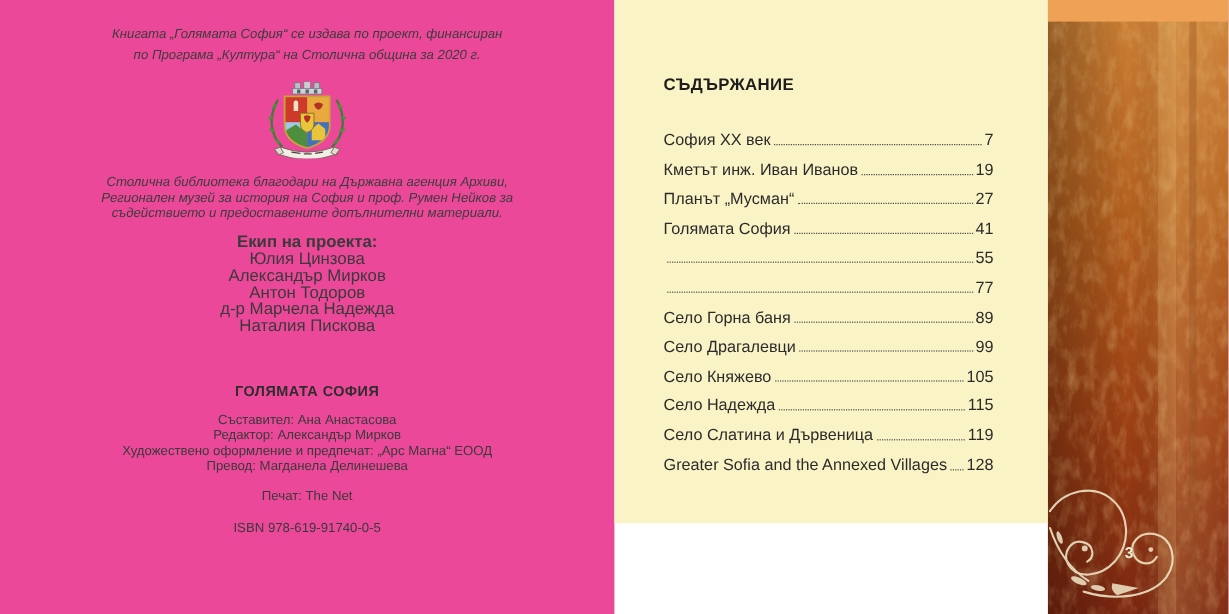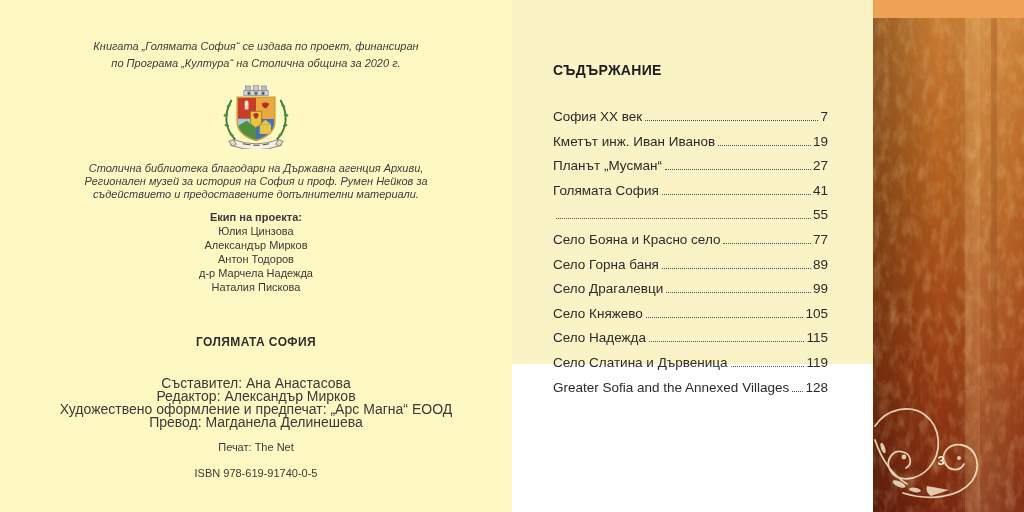--- a/index.html
+++ b/index.html
@@ -7,39 +7,39 @@
   body {
     font-family: "Liberation Sans", sans-serif;
     background: #ffffff;
     position: relative;
     color: #3a3a3a;
   }
 
   
   .left-page {
     position: absolute; left: 0; top: 0; width: 512px; height: 512px;
-    background: #fef9c3; text-align: center;
-    padding-top: 38px;
+    background: #ec4899; text-align: center;
+    padding-top: 21px;
   }
   .note { font-style: italic; font-size: 11px; line-height: 17px; color: #3c3c3c; }
   .emblem-wrap { margin-top: 13px; }
   .thanks { margin-top: 9px; font-style: italic; font-size: 11px; line-height: 13px; color: #3c3c3c; }
   .thanks div { line-height: 13px; }
-  .team { margin-top: 9px; font-size: 11px; }
+  .team { margin-top: 9px; font-size: 14px; }
   .team-heading { font-weight: bold; line-height: 14px; }
   .team div { line-height: 14px; }
   .book-title { margin-top: 41px; font-weight: bold; font-size: 12px; letter-spacing: 0.4px; color: #2d2d2d; }
-  .credits { margin-top: 28px; font-size: 14px; }
+  .credits { margin-top: 11px; font-size: 11px; }
   .credits div { line-height: 13px; }
   .print-note { margin-top: 12px; font-size: 11px; }
   .isbn { margin-top: 14px; font-size: 11px; }
 
   
   .right-page {
-    position: absolute; left: 512px; top: 0; width: 361px; height: 364px;
+    position: absolute; left: 512px; top: 0; width: 361px; height: 436px;
     background: #faf3c5;
     padding: 62px 45px 0 41px;
   }
   .toc-title { font-weight: bold; font-size: 14px; color: #1d1d1d; letter-spacing: 0.3px; }
   .toc { margin-top: 31px; }
   .toc-row { display: flex; align-items: baseline; height: 24.6px; font-size: 13.5px; color: #2b2b2b; text-align: right; }
   .toc-label { white-space: nowrap; }
   .toc-leader { flex: 1; border-bottom: 1.6px dotted #4d4d4d; margin: 0 2px 3px 3px; min-width: 8px; }
   .toc-page { white-space: nowrap; }
 
@@ -191,21 +191,20 @@
         <span class="toc-leader"></span>
         <span class="toc-page">41</span>
       </div>
 
       <div class="toc-row">
         <span class="toc-leader"></span>
         <span class="toc-page">55</span>
       </div>
 
       <div class="toc-row">
-        <span class="toc-label">Село Бояна и Красно село</span>
         <span class="toc-leader"></span>
         <span class="toc-page">77</span>
       </div>
 
       <div class="toc-row">
         <span class="toc-label">Село Горна баня</span>
         <span class="toc-leader"></span>
         <span class="toc-page">89</span>
       </div>
 

